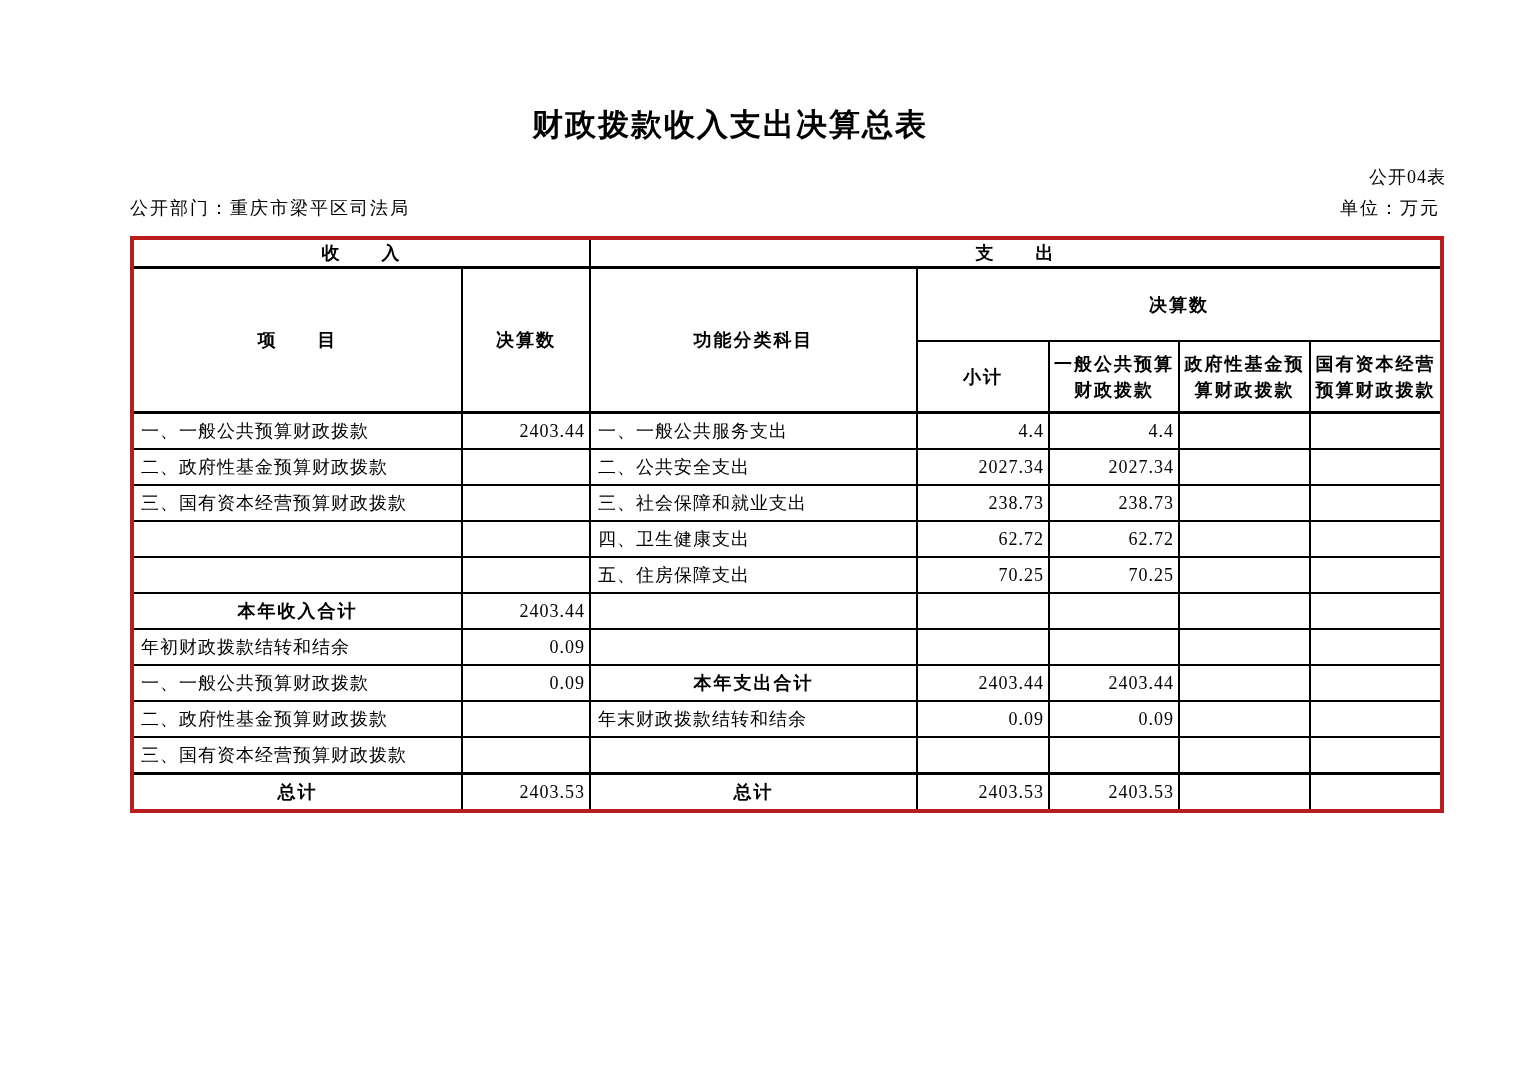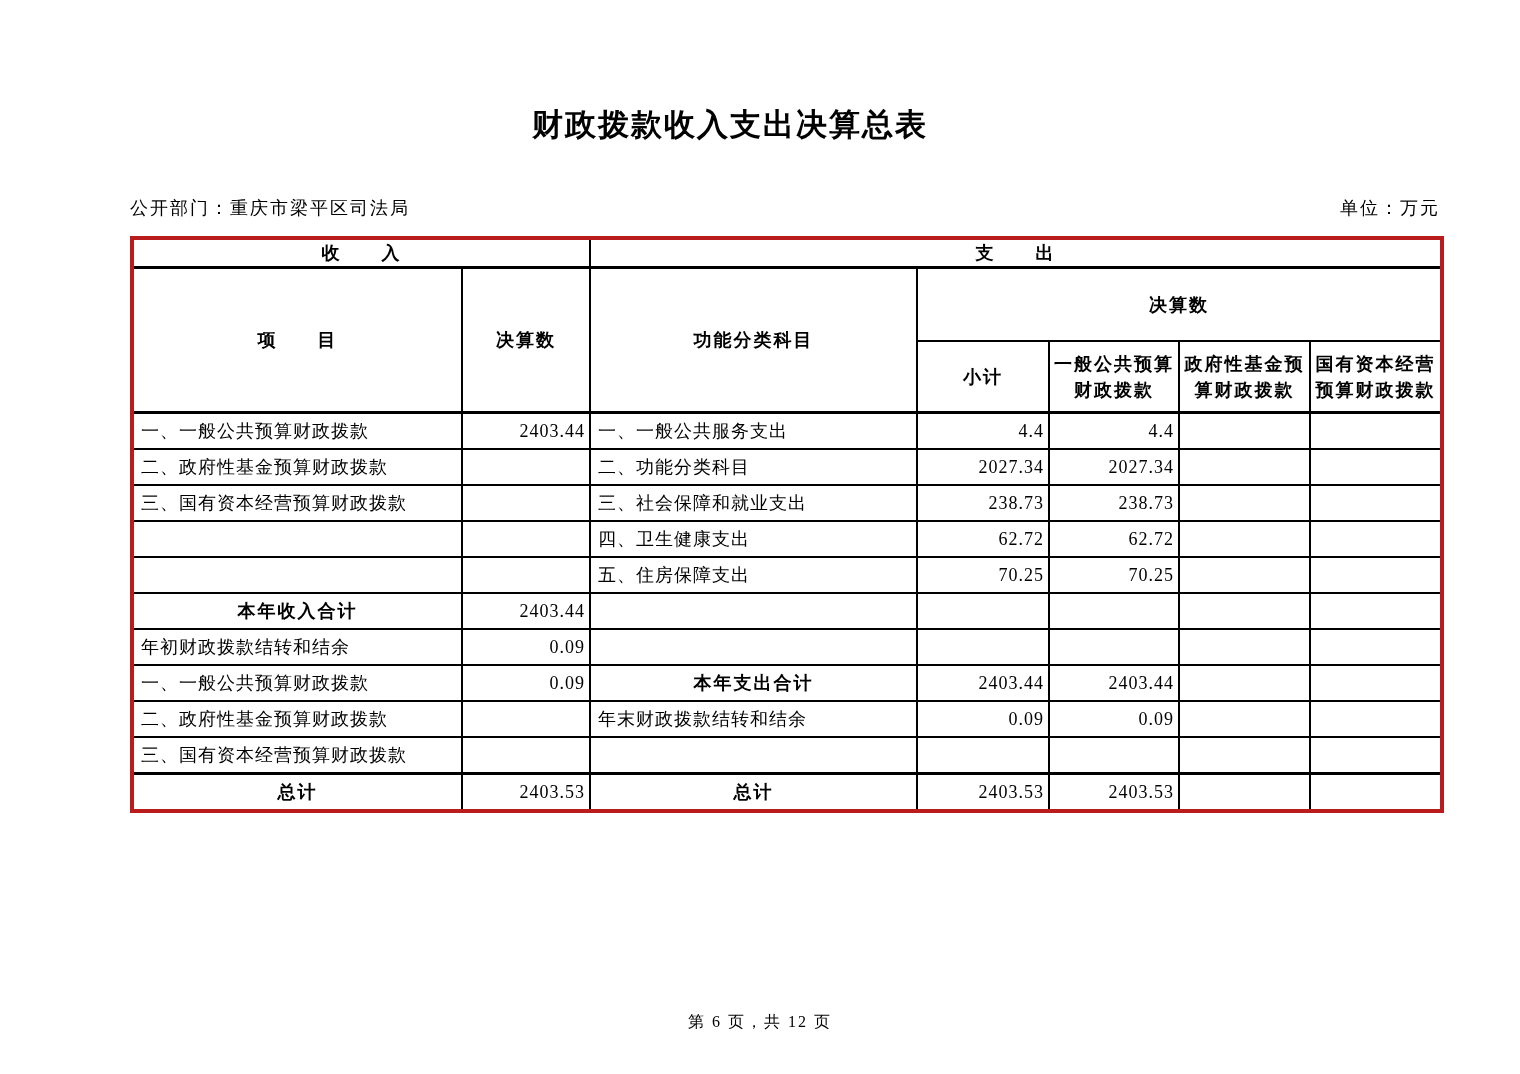--- a/index.html
+++ b/index.html
@@ -97,20 +97,21 @@
     letter-spacing: 2px;
   }
 </style>
 </head>
 <body>
 
 <div class="page">
 
   <div class="doc-title">财政拨款收入支出决算总表</div>
 
+  <div class="table-code">公开04表</div>
 
   <div class="meta-row">
     <span>公开部门：重庆市梁平区司法局</span>
     <span>单位：万元</span>
   </div>
 
   <table class="fin-table">
     <colgroup>
       <col style="width:330px">
       <col style="width:128px">
@@ -144,21 +145,21 @@
         <td class="num">2403.44</td>
         <td class="txt">一、一般公共服务支出</td>
         <td class="num">4.4</td>
         <td class="num">4.4</td>
         <td class="num"></td>
         <td class="num"></td>
       </tr>
       <tr>
         <td class="txt">二、政府性基金预算财政拨款</td>
         <td class="num"></td>
-        <td class="txt">二、功能分类科目</td>
+        <td class="txt">二、公共安全支出</td>
         <td class="num">2027.34</td>
         <td class="num">2027.34</td>
         <td class="num"></td>
         <td class="num"></td>
       </tr>
       <tr>
         <td class="txt">三、国有资本经营预算财政拨款</td>
         <td class="num"></td>
         <td class="txt">三、社会保障和就业支出</td>
         <td class="num">238.73</td>
@@ -235,15 +236,14 @@
         <td class="bc">总计</td>
         <td class="num">2403.53</td>
         <td class="num">2403.53</td>
         <td class="num"></td>
         <td class="num"></td>
       </tr>
     </tbody>
   </table>
 
 
-  <div class="page-num">第 6 页，共 12 页</div>
 
 </div>
 
 </body></html>

